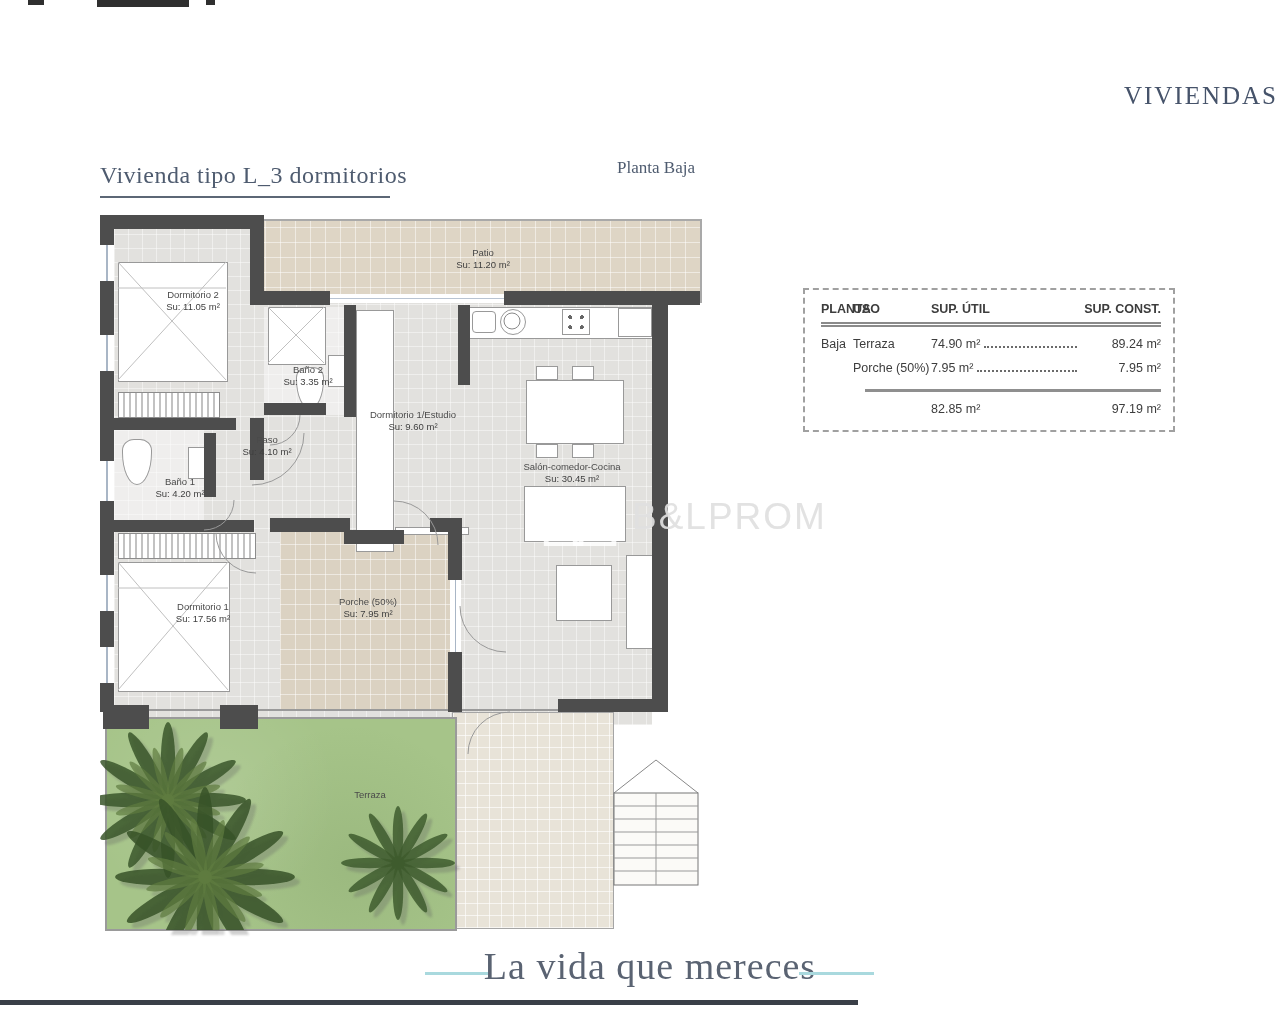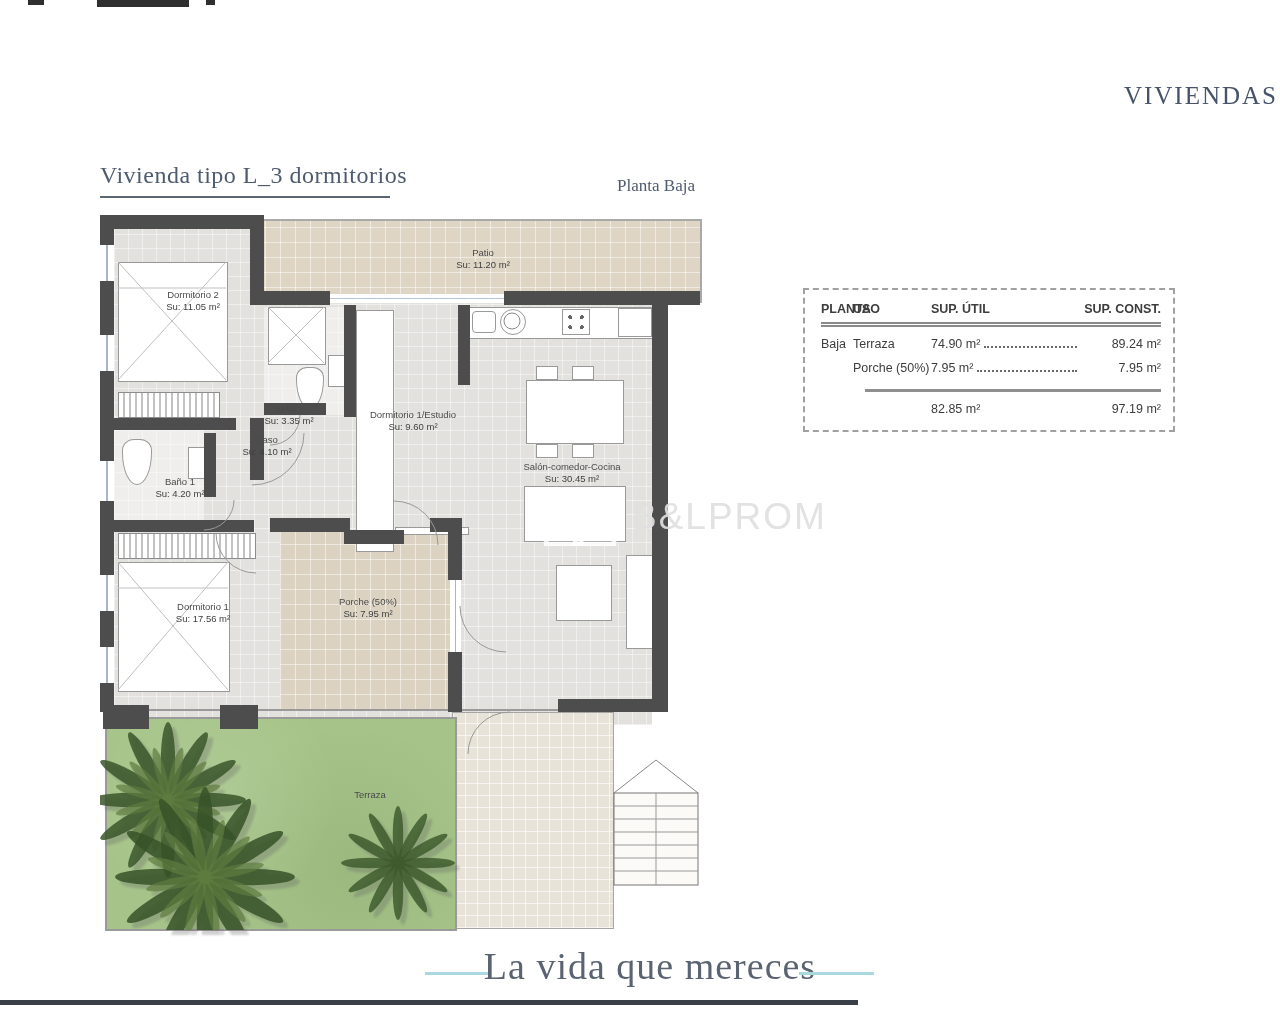--- a/index.html
+++ b/index.html
@@ -7,21 +7,21 @@
         font-family:"Liberation Sans",sans-serif;}
   
   .logo-chip{position:absolute;background:#2f2f2f;}
   .brand{position:absolute;top:82px;right:2px;font-family:"Liberation Serif",serif;
          font-size:25px;letter-spacing:2px;color:#46536a;}
   .header-rule{position:absolute;left:0;top:120px;width:1280px;height:5px;
 input:  background:linear-gradient(to right,#3b404a 0%,#3b404a 51%,#92959c 52%,#92959c 100%);}
   .plan-title{position:absolute;left:100px;top:162px;font-family:"Liberation Serif",serif;
           font-size:24px;color:#4e5b6f;letter-spacing:.5px;}
   .title-underline{position:absolute;left:100px;top:196px;width:290px;height:2px;background:#5c6776;}
-  .floor-label{position:absolute;left:598px;top:176px;width:97px;text-align:right;
+  .floor-label{position:absolute;left:598px;top:158px;width:97px;text-align:right;
           font-family:"Liberation Serif",serif;font-size:17px;color:#4e5b6f;}
   
   .plan{position:absolute;left:100px;top:215px;width:600px;height:715px;}
   .floor{position:absolute;z-index:1;}
   .f-int{left:14px;top:14px;width:538px;height:496px;background:
      repeating-linear-gradient(0deg,rgba(255,255,255,.45) 0 1px,transparent 1px 14px),
      repeating-linear-gradient(90deg,rgba(255,255,255,.45) 0 1px,transparent 1px 14px),#e2e1de;}
   .f-patio{left:150px;top:4px;width:450px;height:82px;border-top:2px solid #a9a9a9;border-right:2px solid #a9a9a9;background:
      repeating-linear-gradient(0deg,rgba(255,255,255,.5) 0 1px,transparent 1px 15px),
      repeating-linear-gradient(90deg,rgba(255,255,255,.5) 0 1px,transparent 1px 15px),#ded5c5;}
@@ -205,21 +205,21 @@
       </defs>
       <use href="#palmdef" transform="translate(68,585) scale(1.3)" fill="rgba(58,86,42,0.85)"></use>
       <use href="#palmdef" transform="translate(68,585) rotate(15) scale(0.9)" fill="rgba(96,124,64,0.7)"></use>
       <use href="#palmdef" transform="translate(105,662) scale(1.5)" fill="rgba(55,82,40,0.85)"></use>
       <use href="#palmdef" transform="translate(105,662) rotate(18) scale(1.0)" fill="rgba(96,124,64,0.7)"></use>
       <use href="#palmdef" transform="translate(298,648) scale(0.95)" fill="rgba(62,92,46,0.85)"></use>
     </svg>
 
     <div class="rlabel" style="left:383px;top:43px;"><span>Patio</span><span class="ar">Su:  11.20 m²</span></div>
     <div class="rlabel" style="left:93px;top:85px;"><span>Dormitorio 2</span><span class="ar">Su: 11.05 m²</span></div>
-    <div class="rlabel" style="left:189px;top:160px;margin-top:39px;"><span>Baño 2</span><span class="ar">Su:  3.35 m²</span></div>
+    <div class="rlabel" style="left:208px;top:160px;"><span>Baño 2</span><span class="ar">Su:  3.35 m²</span></div>
     <div class="rlabel" style="left:313px;top:205px;"><span>Dormitorio 1/Estudio</span><span class="ar">Su: 9.60 m²</span></div>
     <div class="rlabel" style="left:167px;top:230px;"><span>Paso</span><span class="ar">Su: 4.10 m²</span></div>
     <div class="rlabel" style="left:80px;top:272px;"><span>Baño 1</span><span class="ar">Su: 4.20 m²</span></div>
     <div class="rlabel" style="left:472px;top:257px;"><span>Salón-comedor-Cocina</span><span class="ar">Su: 30.45 m²</span></div>
     <div class="rlabel" style="left:103px;top:397px;"><span>Dormitorio 1</span><span class="ar">Su: 17.56 m²</span></div>
     <div class="rlabel" style="left:268px;top:392px;"><span>Porche (50%)</span><span class="ar">Su: 7.95 m²</span></div>
     <div class="rlabel" style="left:270px;top:580px;"><span>Terraza</span><span class="ar"></span></div>
   </div>
 
   <div class="watermark">

